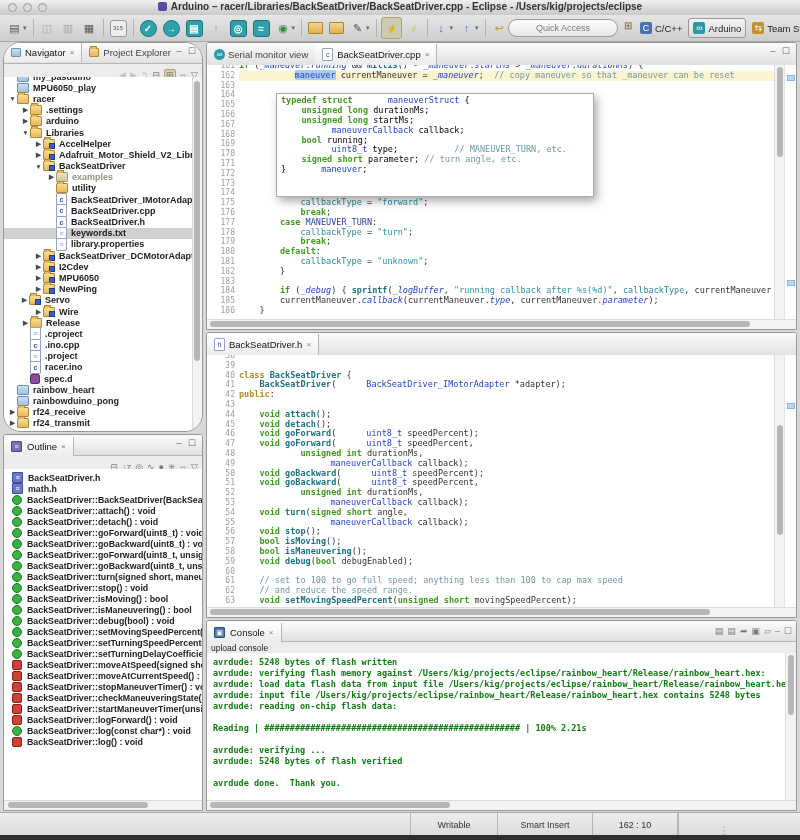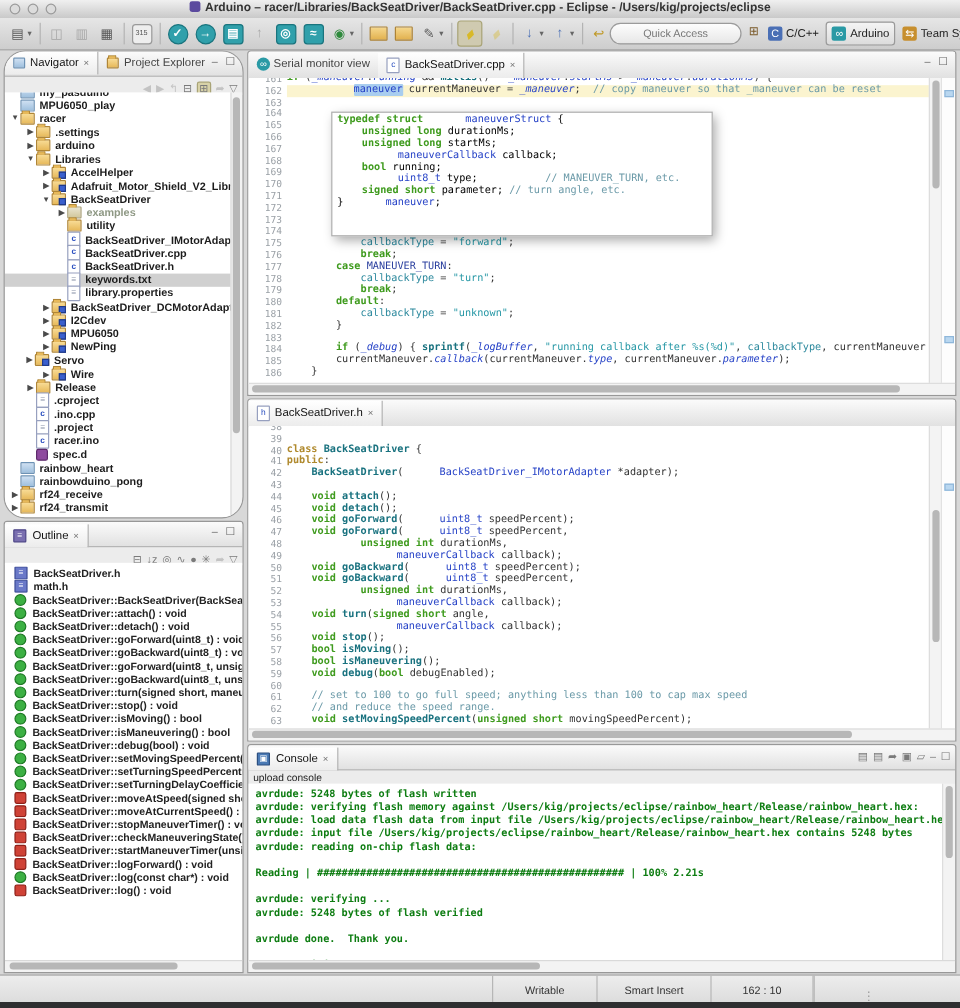--- a/index.html
+++ b/index.html
@@ -669,22 +669,22 @@
           <div class="grow">59</div>
           <div class="grow">60</div>
           <div class="grow">61</div>
           <div class="grow">62</div>
           <div class="grow">63</div>
         </div>
       <div class="code" id="c2">
           <div class="crow" style="margin-top: -4px;"> </div>
           <div class="crow"> </div>
           <div class="crow"><span class="tok-kw2">class</span> <span class="tok-func">BackSeatDriver</span> { </div>
+          <div class="crow">    <span class="tok-func">BackSeatDriver</span>(<span class="tok-type">BackSeatDriver_IMotorAdapter</span> *adapter); </div>
           <div class="crow"><span class="tok-kw2">public</span>: </div>
-          <div class="crow">    <span class="tok-func">BackSeatDriver</span>(<span class="tok-type">BackSeatDriver_IMotorAdapter</span> *adapter); </div>
           <div class="crow"> </div>
           <div class="crow">    <span class="tok-kw">void</span> <span class="tok-func">attach</span>(); </div>
           <div class="crow">    <span class="tok-kw">void</span> <span class="tok-func">detach</span>(); </div>
           <div class="crow">    <span class="tok-kw">void</span> <span class="tok-func">goForward</span>(<span class="tok-type">uint8_t</span> speedPercent); </div>
           <div class="crow">    <span class="tok-kw">void</span> <span class="tok-func">goForward</span>(<span class="tok-type">uint8_t</span> speedPercent, </div>
           <div class="crow">            <span class="tok-kw">unsigned</span> <span class="tok-kw">int</span> durationMs, </div>
           <div class="crow">            <span class="tok-type">maneuverCallback</span> callback); </div>
           <div class="crow">    <span class="tok-kw">void</span> <span class="tok-func">goBackward</span>(<span class="tok-type">uint8_t</span> speedPercent); </div>
           <div class="crow">    <span class="tok-kw">void</span> <span class="tok-func">goBackward</span>(<span class="tok-type">uint8_t</span> speedPercent, </div>
           <div class="crow">            <span class="tok-kw">unsigned</span> <span class="tok-kw">int</span> durationMs, </div>

